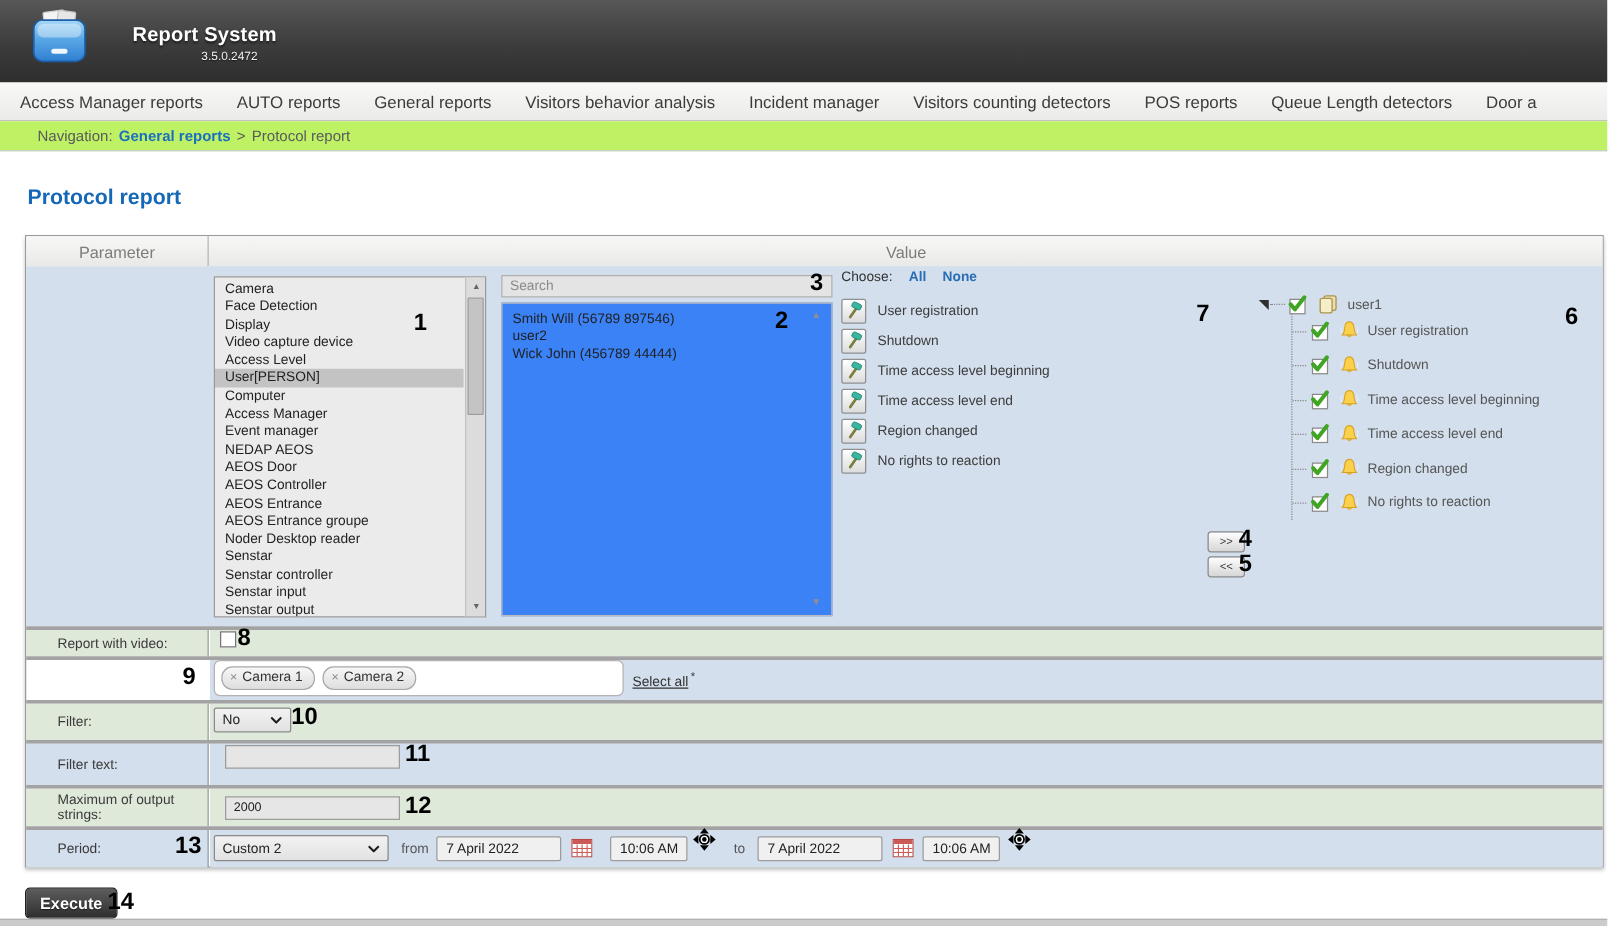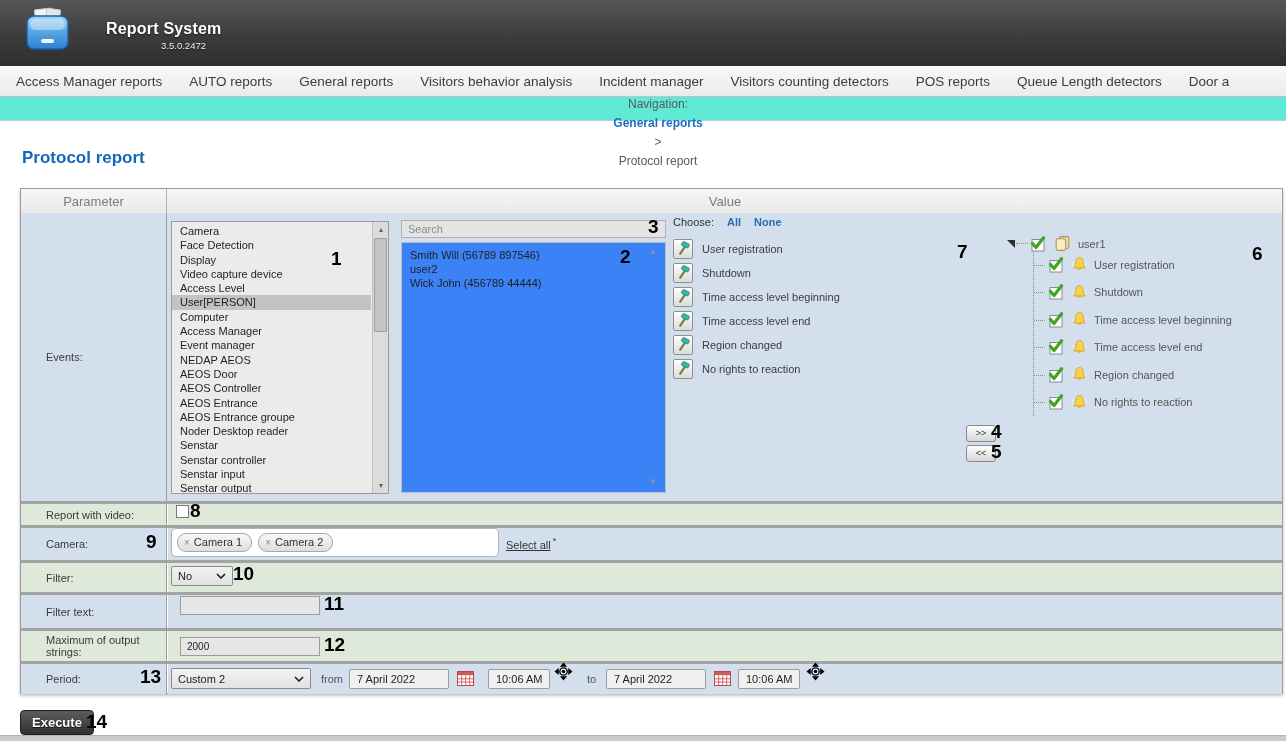--- a/index.html
+++ b/index.html
@@ -18,22 +18,22 @@
 
   
   #nav-bar { position:absolute; left:0; top:66px; width:1286px; height:31px;
     background:linear-gradient(#f8f8f7,#ebebe9); border-bottom:1px solid #c2c2c2;
     display:flex; align-items:center; padding-left:16px; gap:27px;
     white-space:nowrap; overflow:hidden; }
   .nav-tab { font-size:13.5px; color:#3c3c3c; cursor:pointer; flex:0 0 auto; }
 
   
   #breadcrumb { position:absolute; left:0; top:97px; width:1286px; height:24px;
-    background:#5eead4; border-bottom:1px solid #c8ccd2; display:flex; align-items:center;
-    padding-left:30px; gap:5px; font-size:12px; color:#5a5a5a;flex-direction:column; }
+    background:#bef264; border-bottom:1px solid #c8ccd2; display:flex; align-items:center;
+    padding-left:30px; gap:5px; font-size:12px; color:#5a5a5a; }
   #breadcrumb a { color:#1b6fc0; font-weight:700; text-decoration:none; cursor:pointer; }
 
   
   #page-title { position:absolute; left:22px; top:148px; font-size:17px; font-weight:700;
     color:#1568b8; }
 
   
   #report-table { position:absolute; left:20px; top:188px; width:1263px; height:506px;
     border:1px solid #9b9b9b; background:#fff; box-shadow:0 2px 3px rgba(0,0,0,.25); }
   .stripe { position:absolute; left:0; width:100%; }
@@ -209,29 +209,27 @@
   <div id="page-title">Protocol report</div>
 
   <div id="report-table">
 
     <div class="stripe" id="thead">
       <div class="th" id="th-param">Parameter</div>
       <div class="th" id="th-value">Value</div>
     </div>
 
     <div class="stripe blue" id="r-events">
-      <div class="label-cell blue">Events:</div>
       <div class="value-cell blue"></div>
     </div>
     <div class="stripe bt" id="r-video">
       <div class="label-cell green">Report with video:</div>
       <div class="value-cell green"></div>
     </div>
     <div class="stripe bt" id="r-camera">
-      <div class="label-cell blue">Camera:</div>
       <div class="value-cell blue"></div>
     </div>
     <div class="stripe bt" id="r-filter">
       <div class="label-cell green">Filter:</div>
       <div class="value-cell green"></div>
     </div>
     <div class="stripe bt" id="r-ftext">
       <div class="label-cell blue">Filter text:</div>
       <div class="value-cell blue"></div>
     </div>

